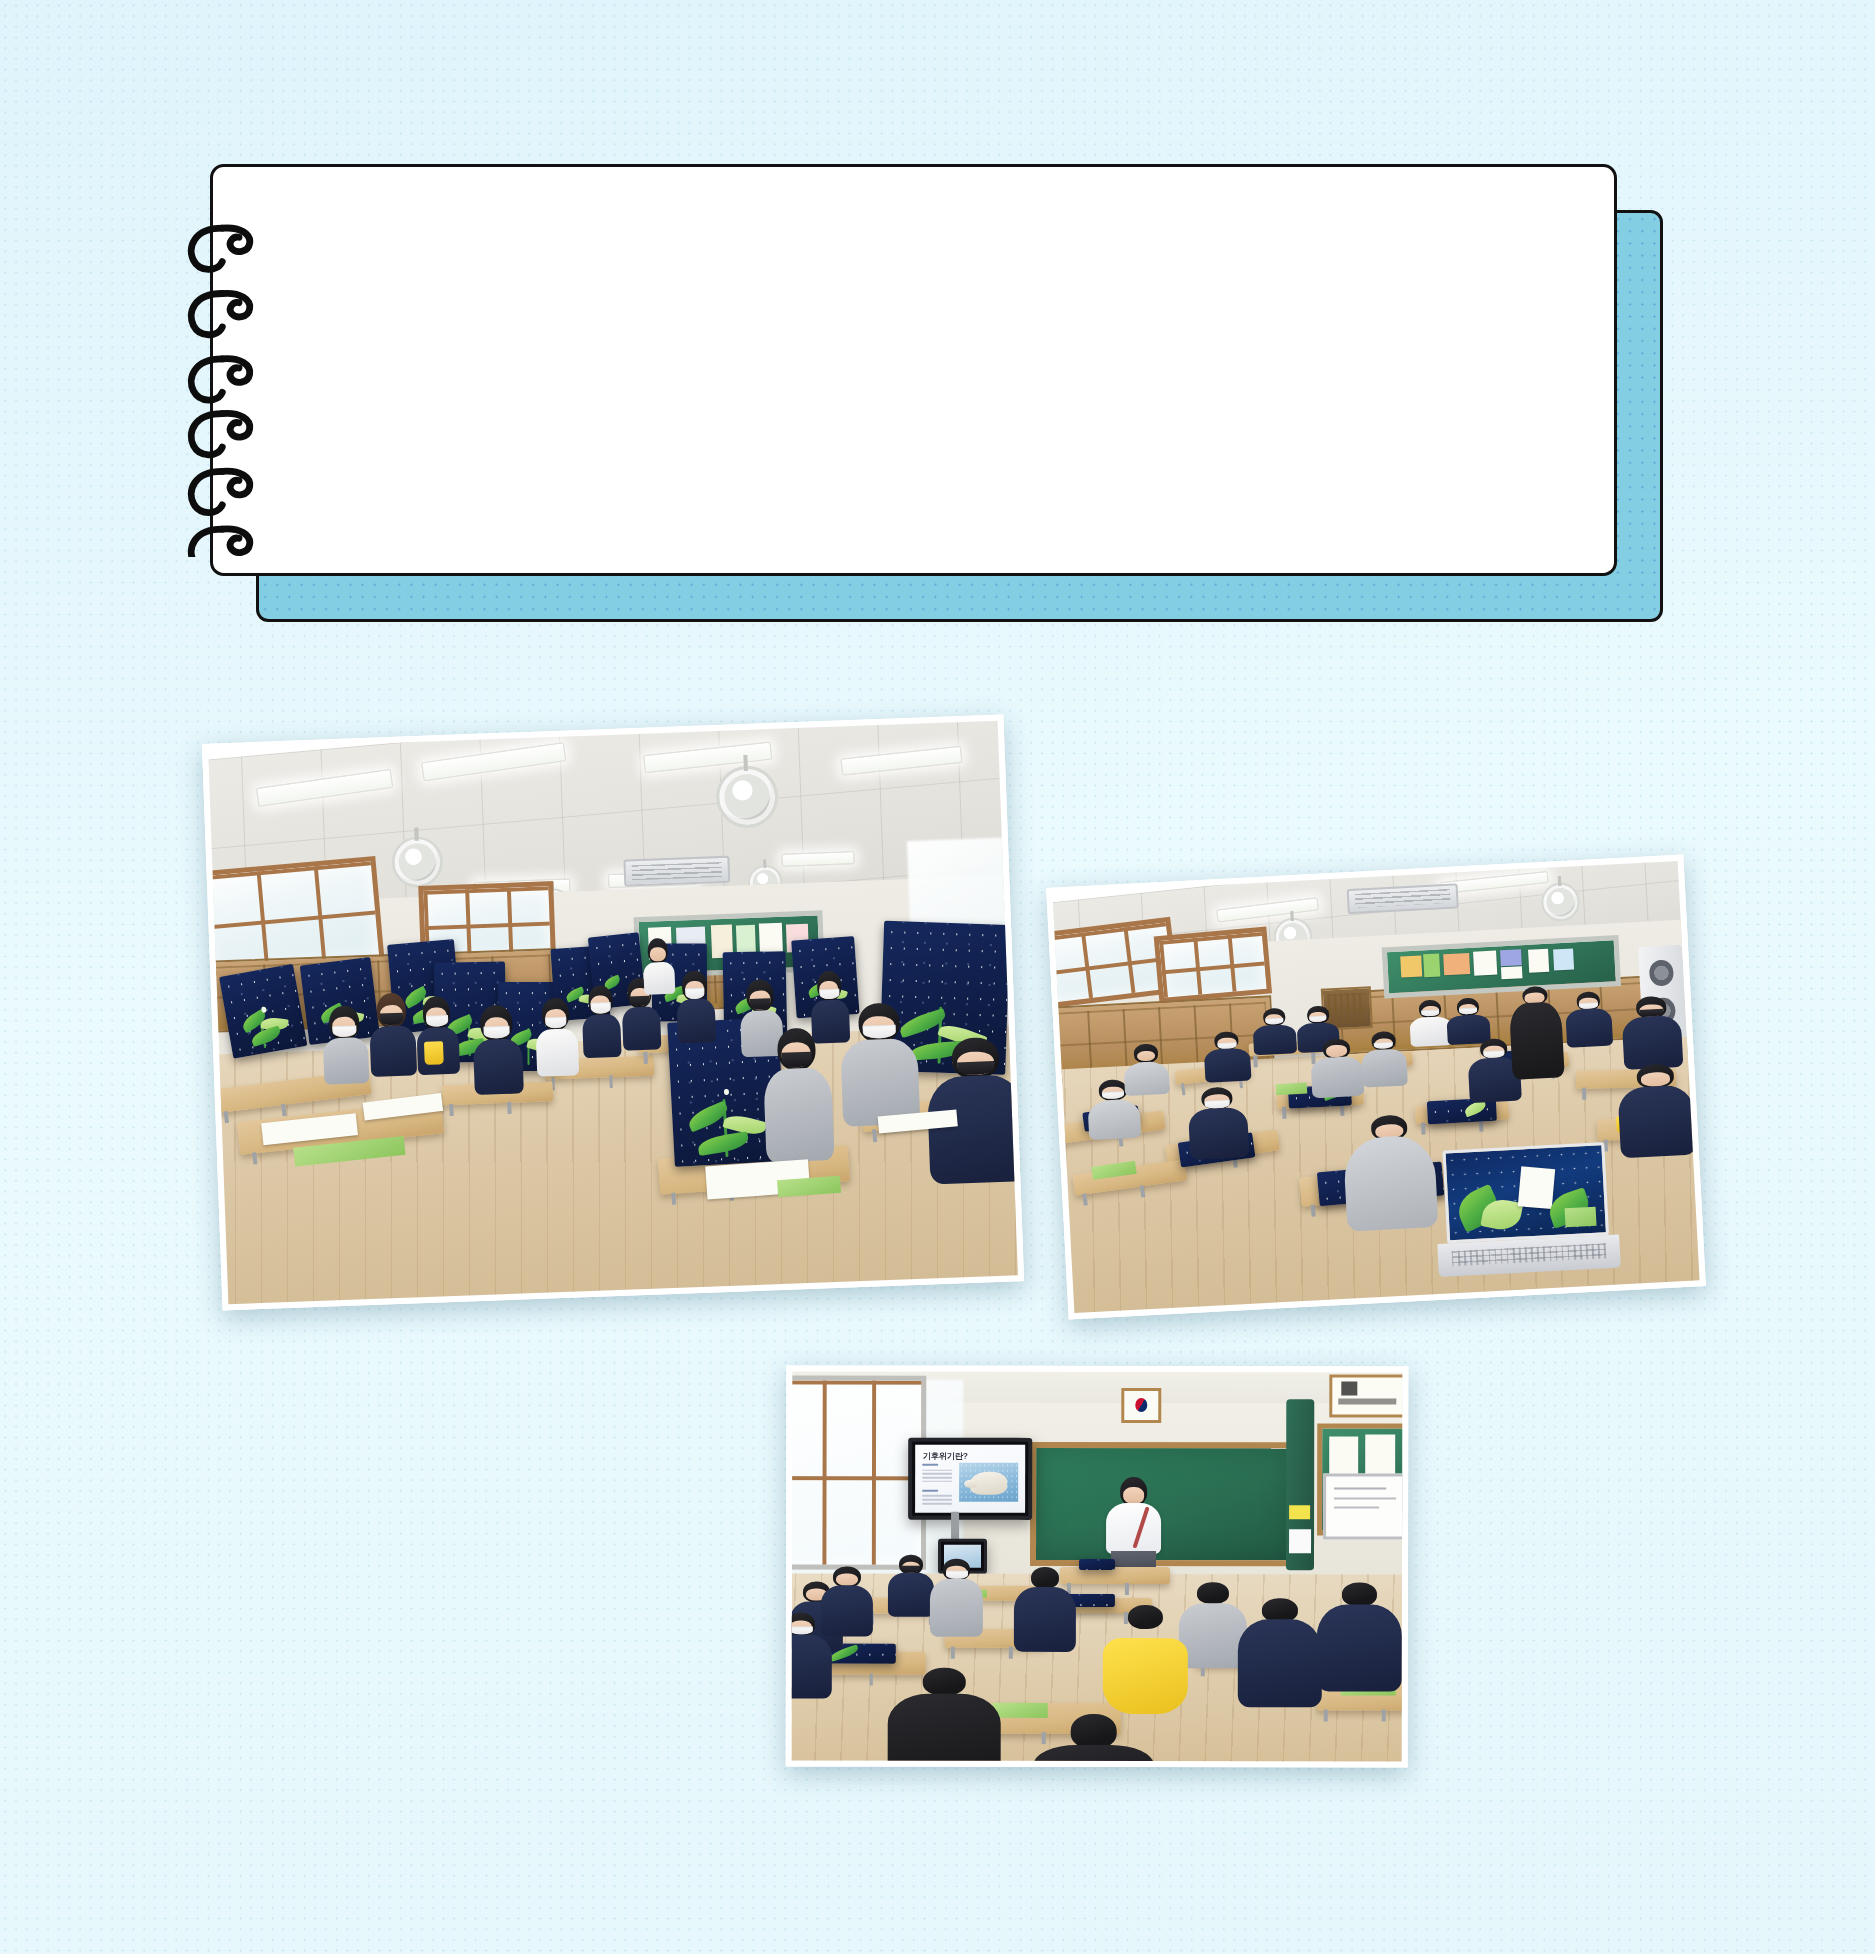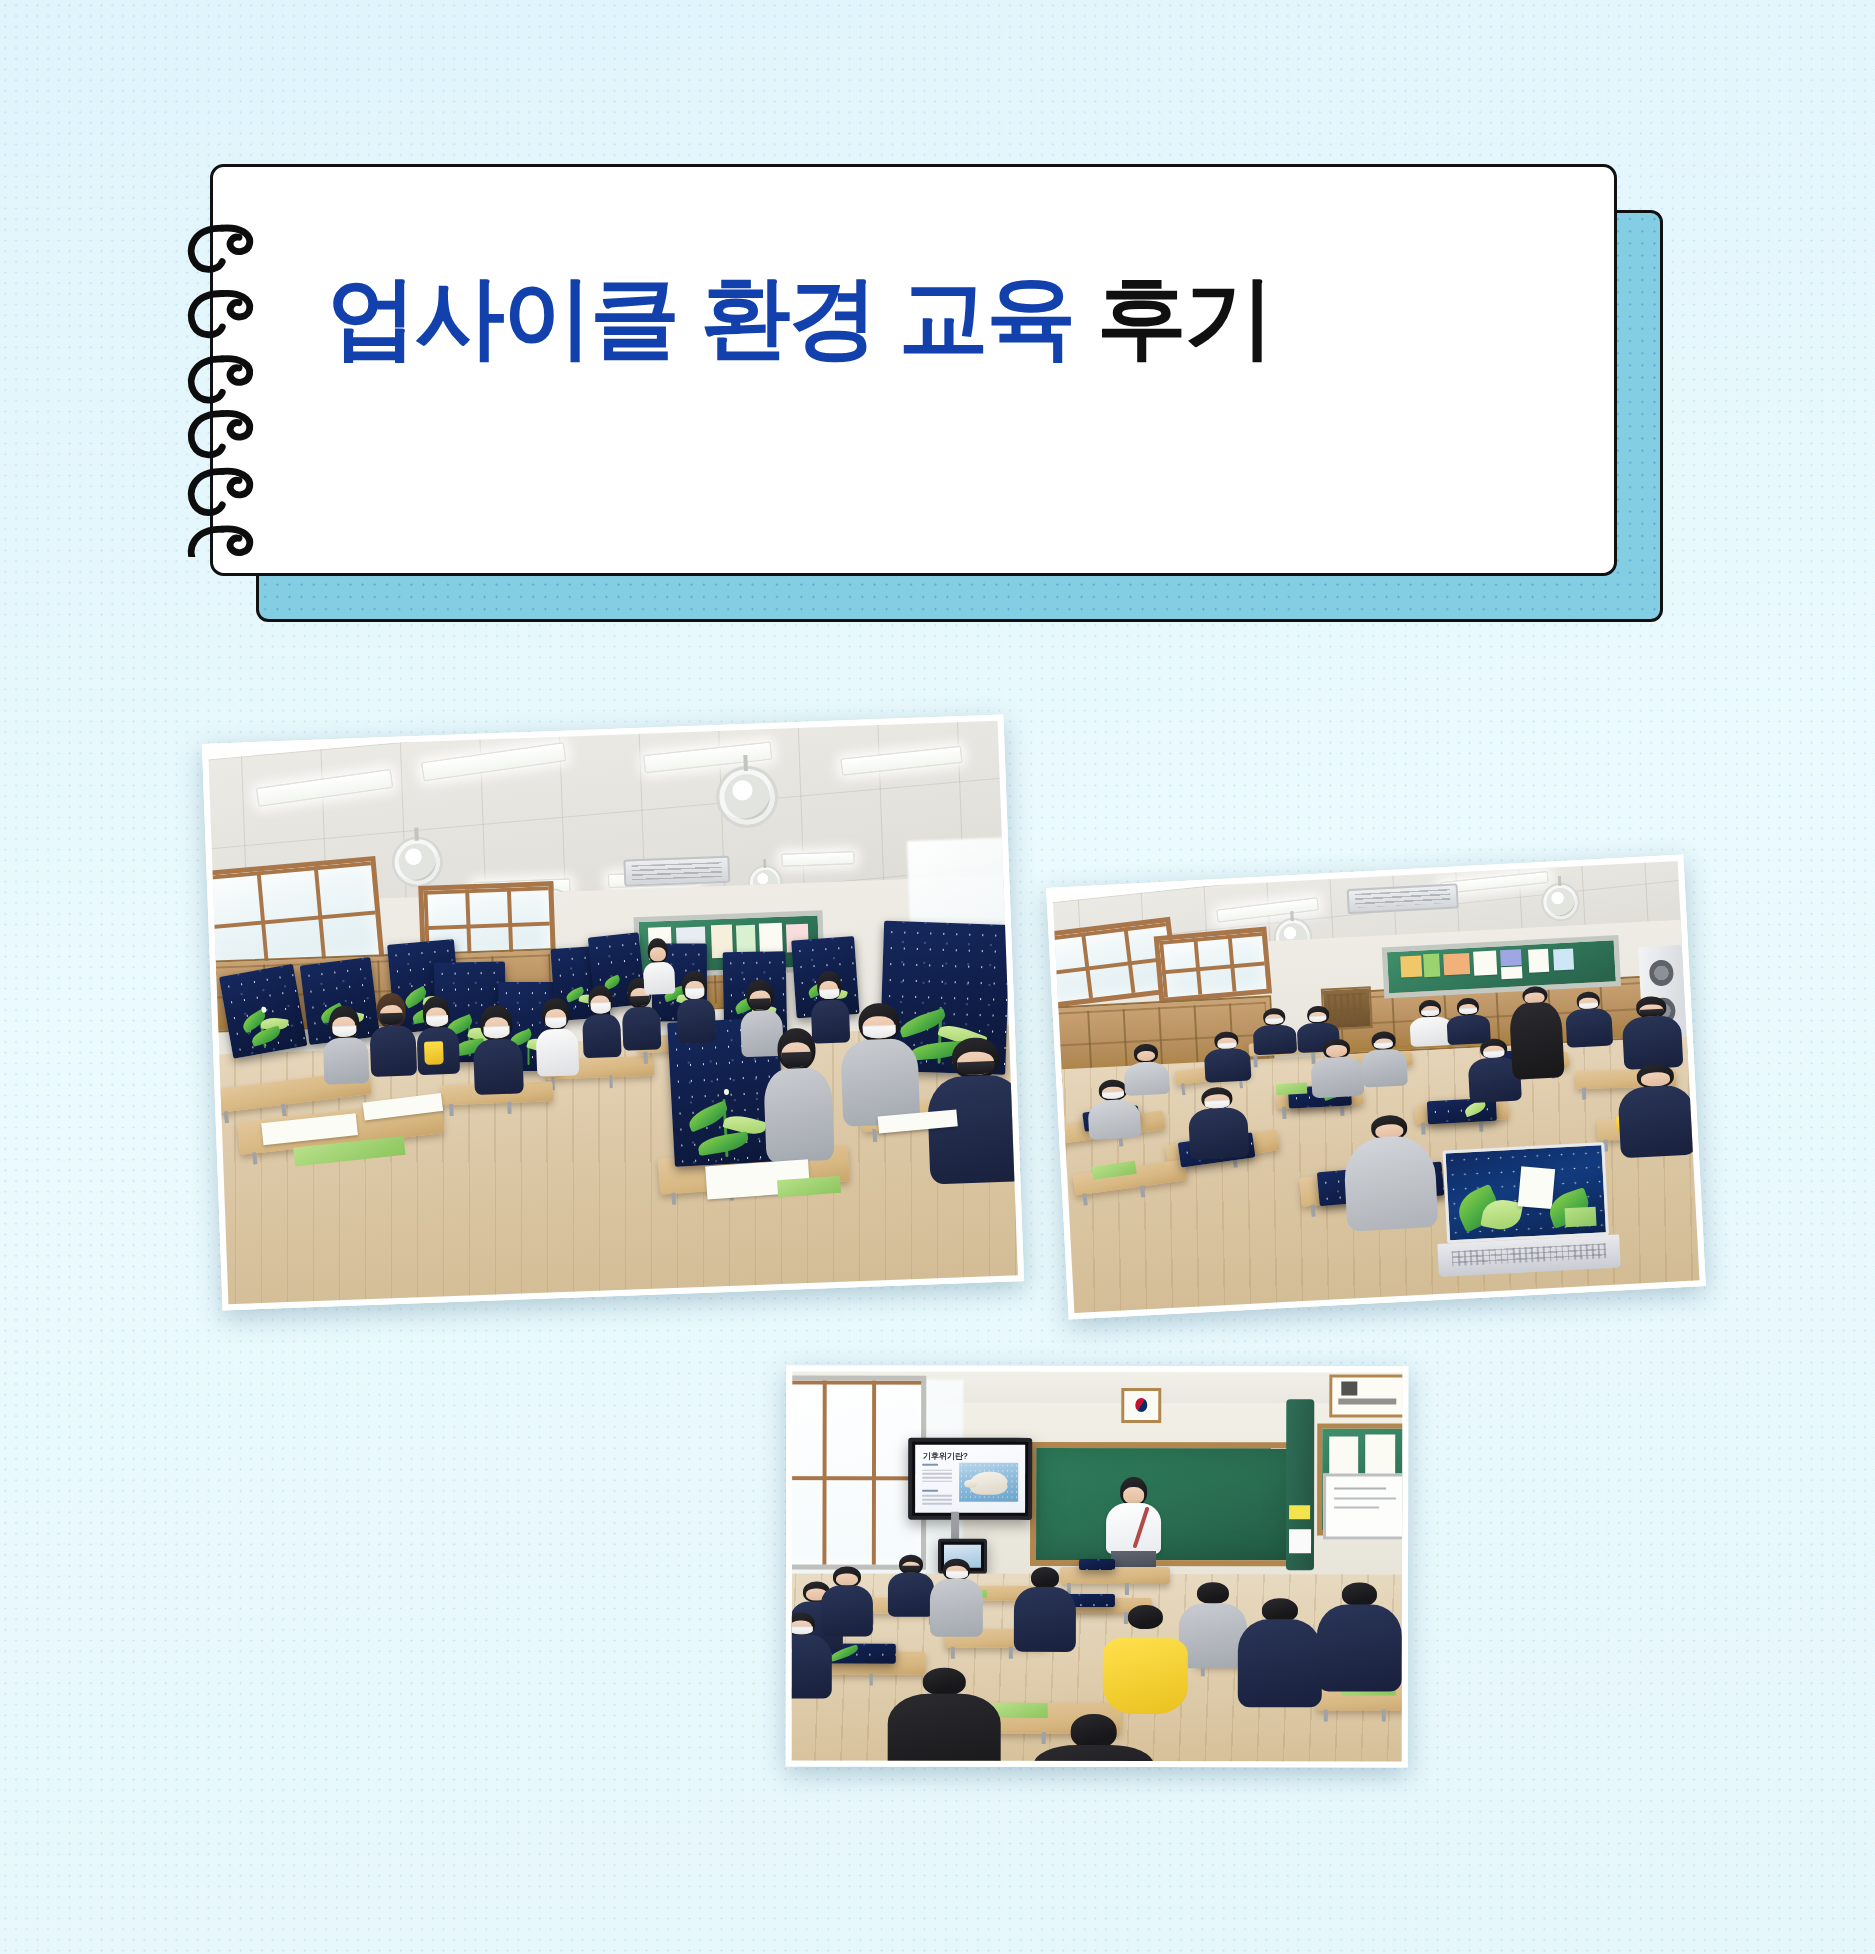--- a/index.html
+++ b/index.html
@@ -378,23 +378,20 @@
         <path d="M78 262 C 40 262, 32 288, 40 304 C 48 320, 72 320, 78 306"></path>
         <path d="M78 262 C 102 260, 116 270, 114 282 C 112 294, 96 296, 90 288 C 85 281, 92 272, 100 274"></path>
         <path d="M78 338 C 40 338, 32 364, 40 380 C 48 396, 72 396, 78 382"></path>
         <path d="M78 338 C 102 336, 116 346, 114 358 C 112 370, 96 372, 90 364 C 85 357, 92 348, 100 350"></path>
         <path d="M78 414 C 40 414, 32 440, 40 456 C 48 472, 72 472, 78 458"></path>
         <path d="M78 414 C 102 412, 116 422, 114 434 C 112 446, 96 448, 90 440 C 85 433, 92 424, 100 426"></path>
       </g>
     </svg>
 
     <div class="title-inner">
-      <div class="title-main">
-        <span class="hl">업사이클 환경 교육</span><span>&nbsp;</span><span class="bk">후기</span>
-      </div>
     </div>
 
   </div>
 </div>
 
 <div class="photo" id="photo-1">
   <div class="photo-inner">
     <div class="scene">
 
       <div class="ceiling">

